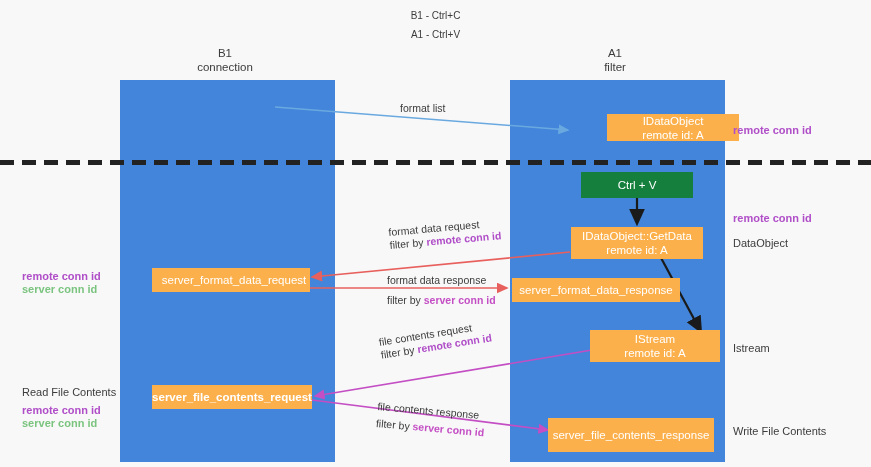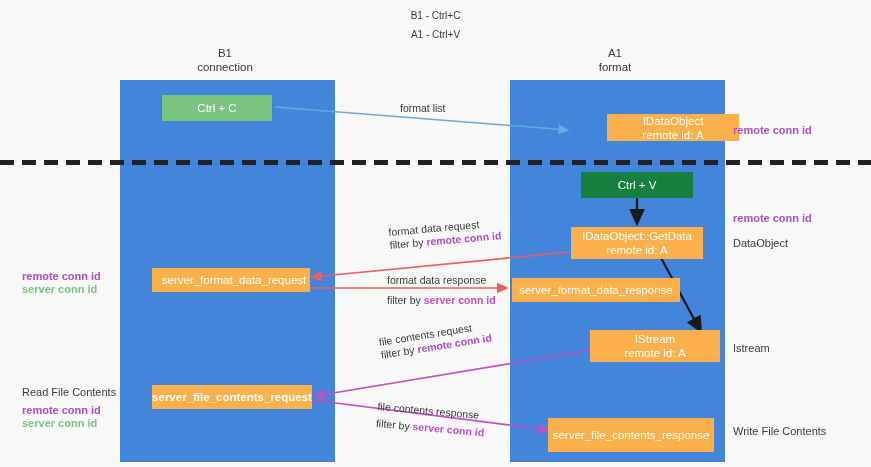--- a/index.html
+++ b/index.html
@@ -64,21 +64,21 @@
     <div>B1 - Ctrl+C</div>
     <div>A1 - Ctrl+V</div>
   </div>
 
   <div class="abs col-title" style="left:120px;top:46px;width:210px;">
     <div>B1</div>
     <div>connection</div>
   </div>
   <div class="abs col-title" style="left:510px;top:46px;width:210px;">
     <div>A1</div>
-    <div>format</div>
+    <div>filter</div>
   </div>
 
   <div class="abs lane" style="left:120px;top:80px;width:215px;height:382px;"></div>
   <div class="abs lane" style="left:510px;top:80px;width:215px;height:382px;"></div>
 
   <svg class="overlay">
     <defs>
       <marker id="ah-blue" markerWidth="7" markerHeight="7" refX="6" refY="3.2" orient="auto">
         <path d="M0,0 L7,3.2 L0,6.4 z" fill="#6aa9e0"></path>
       </marker>
@@ -103,23 +103,20 @@
 
     <line x1="660" y1="256" x2="700" y2="330" stroke="#1a1a1a" stroke-width="2.2" marker-end="url(#ah-black)"></line>
 
     <line x1="592" y1="350" x2="315" y2="396" stroke="#c44ec4" stroke-width="1.6" marker-end="url(#ah-mag)"></line>
 
     <line x1="312" y1="400" x2="548" y2="430" stroke="#c44ec4" stroke-width="1.6" marker-end="url(#ah-mag)"></line>
   </svg>
 
   <div class="abs divider"></div>
 
-  <div class="abs box box-green" style="left:162px;top:95px;width:110px;height:26px;">
-    <span>Ctrl + C</span>
-  </div>
 
   <div class="abs box box-orange" style="left:571px;top:114px;width:132px;height:27px;margin-left:36px;">
     <span>IDataObject</span>
     <span>remote id: A</span>
   </div>
 
   <div class="abs box box-green dark" style="left:581px;top:172px;width:112px;height:26px;">
     <span>Ctrl + V</span>
   </div>
 

